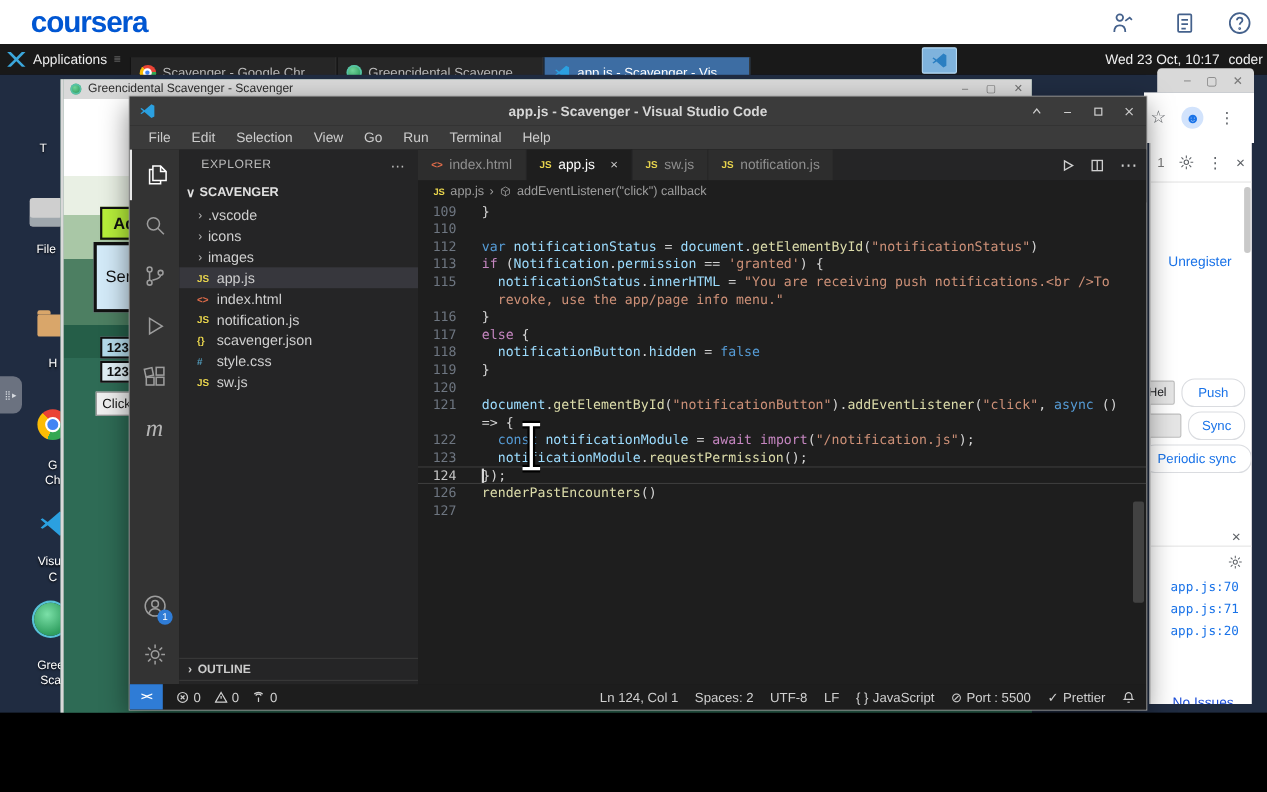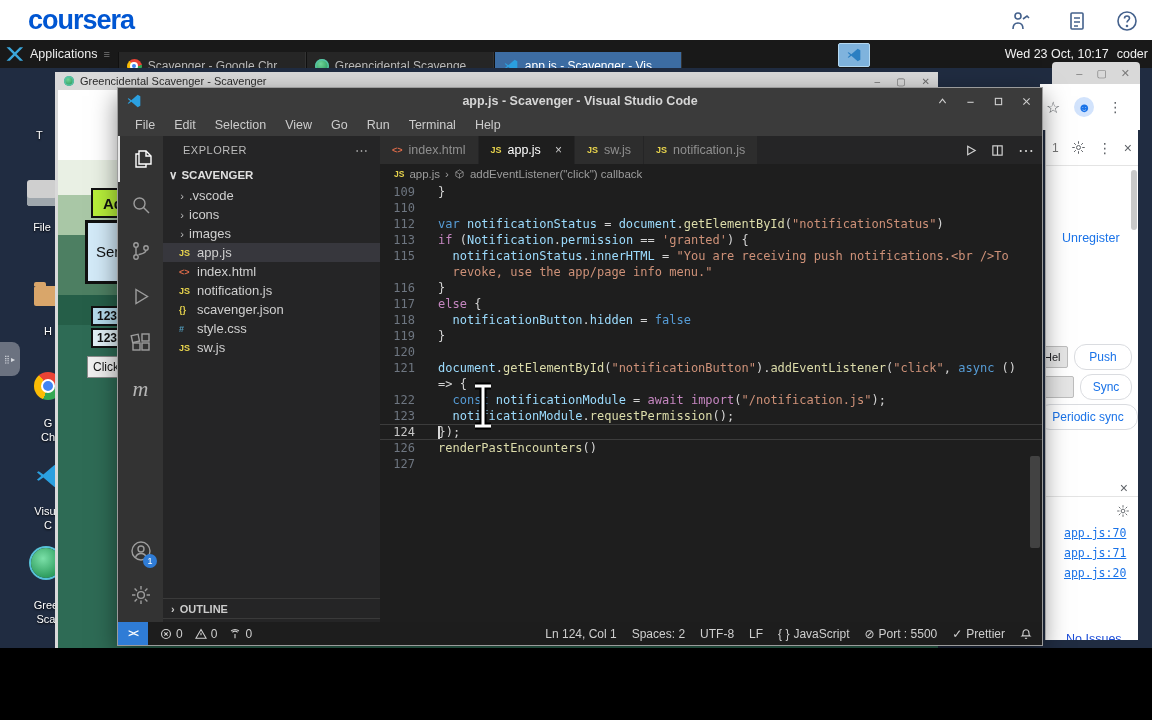--- a/index.html
+++ b/index.html
@@ -75,21 +75,21 @@
   .dtl-badge{font-size:12px;color:#777;}
   .dtl-scroll{position:absolute;right:1px;top:40px;width:6px;height:60px;background:#c9c9c9;border-radius:3px;}
   .dtl-link{color:#1a73e8;font-size:12.5px;}
   .dtl-row{position:absolute;display:flex;gap:6px;align-items:center;}
   .dtl-input{height:22px;background:#e5e5e5;border:1px solid #bdbdbd;border-radius:2px;font-size:11px;color:#202124;
     display:flex;align-items:center;padding-left:3px;box-sizing:border-box;}
   .dtl-pill{height:24px;border:1px solid #dadce0;border-radius:12px;color:#1a73e8;font-size:12px;
     display:flex;align-items:center;justify-content:center;background:#fff;}
   .dtl-x{position:absolute;color:#5f6368;font-size:14px;}
   .dtl-issues{position:absolute;left:20px;top:502px;color:#1d4ed8;font-size:12.5px;text-align:center;}
-  .dtl-srclink{position:absolute;left:18px;color:#1a73e8;font-size:11.5px;text-decoration:underline;font-family:"DejaVu Sans Mono",monospace;}
+  .dtl-srclink{position:absolute;left:18px;color:#1a73e8;font-size:11.5px;font-family:"DejaVu Sans Mono",monospace;}
   
   .vscode-win{left:118px;top:88px;width:924px;height:557px;background:#1e1e1e;
     box-shadow:0 0 0 1px #9b9b9b,0 8px 24px rgba(0,0,0,.5);}
   .vs-titlebar{position:absolute;left:0;top:0;width:100%;height:26px;background:#3b3b3b;display:flex;align-items:center;}
   .vs-title{position:absolute;left:0;right:0;text-align:center;font-size:12.5px;font-weight:bold;color:#d6d6d6;}
   .vs-controls{position:absolute;right:10px;top:0;height:26px;display:flex;gap:17px;align-items:center;}
   .vs-controls svg{width:11px;height:11px;stroke:#cfcfcf;fill:none;stroke-width:1.4;}
   .vs-menubar{position:absolute;left:0;top:26px;width:100%;height:22px;background:#3b3b3b;
     display:flex;align-items:center;gap:19px;padding-left:17px;box-sizing:border-box;}
   .vs-menu{color:#cccccc;font-size:12.5px;}

